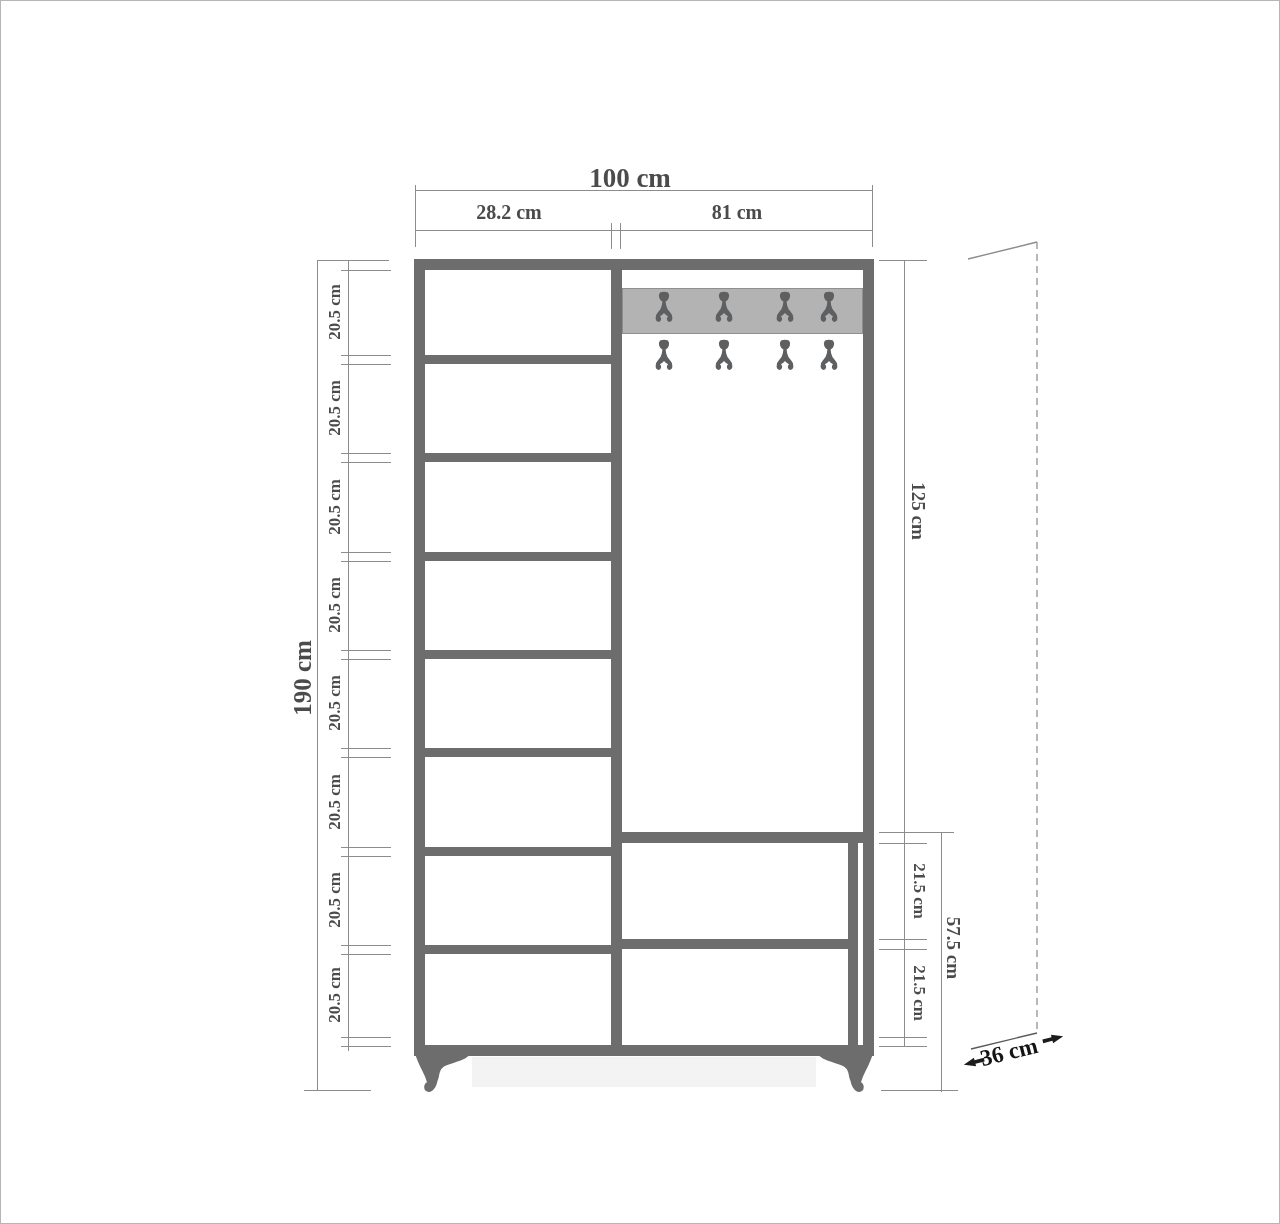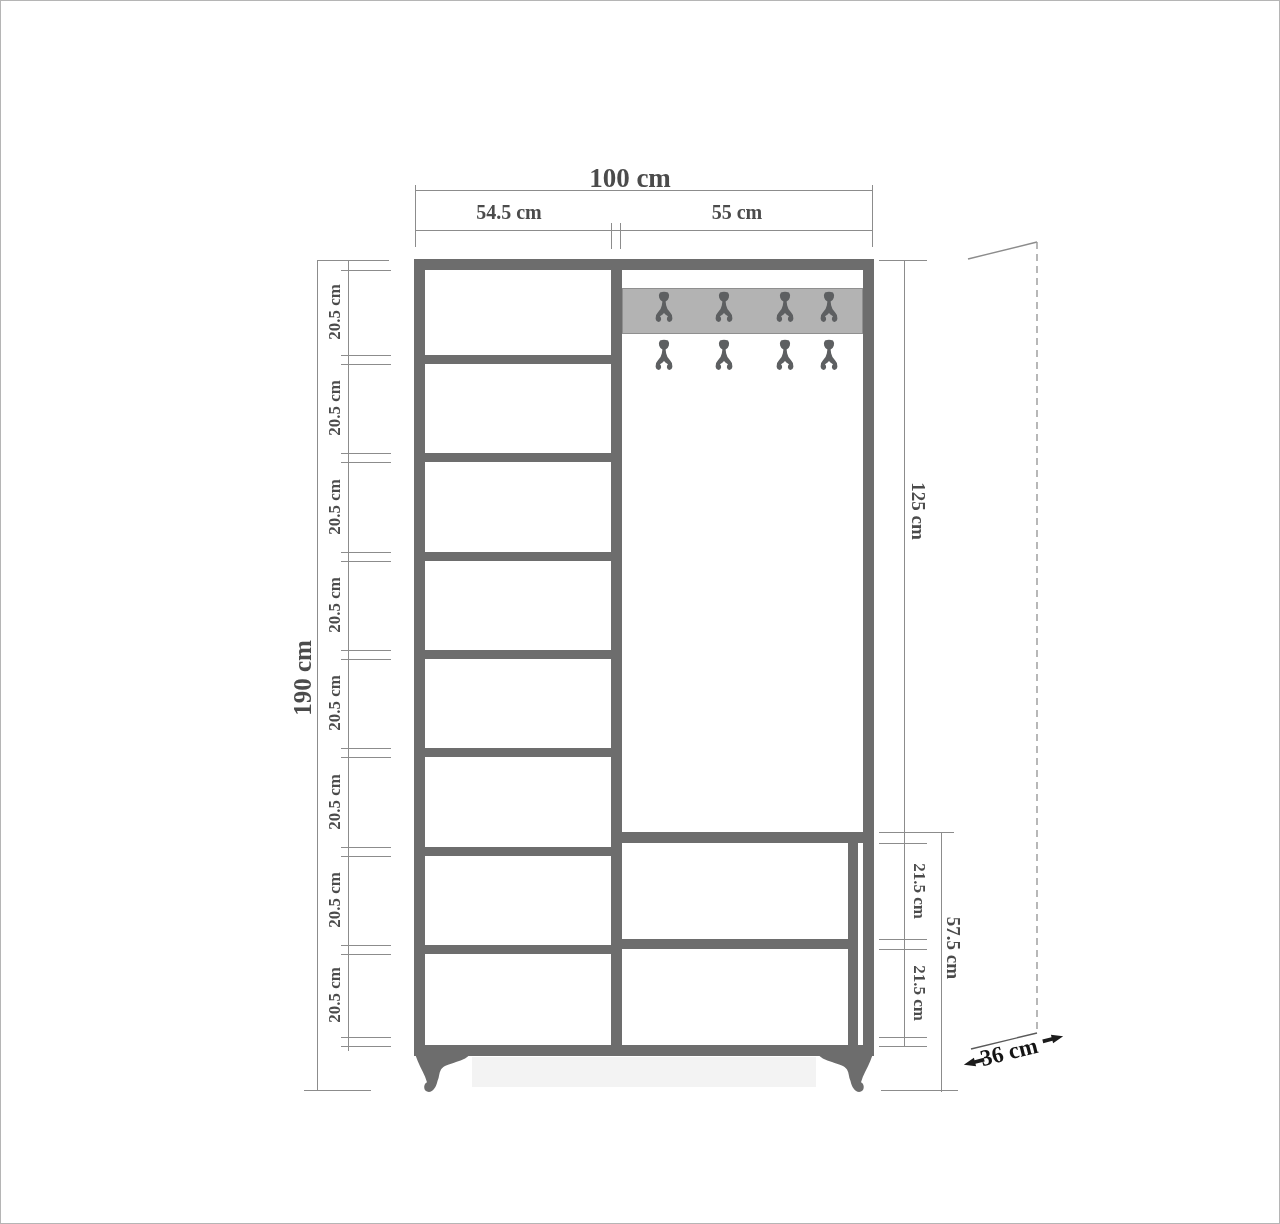--- a/index.html
+++ b/index.html
@@ -84,22 +84,22 @@
   <div class="dline" style="left:878px;top:842px;width:48px;height:1.2px;"></div>
   <div class="dline" style="left:878px;top:938px;width:48px;height:1.2px;"></div>
   <div class="dline" style="left:878px;top:948px;width:48px;height:1.2px;"></div>
   <div class="dline" style="left:878px;top:1036px;width:48px;height:1.2px;"></div>
   <div class="dline" style="left:878px;top:1045px;width:48px;height:1.2px;"></div>
 
   <div class="dline" style="left:940px;top:831px;width:1.4px;height:260px;"></div>
   <div class="dline" style="left:880px;top:1089px;width:77px;height:1.4px;"></div>
 
   <div class="lbl" style="left:629px;top:177px;font-size:27px;transform:translate(-50%,-50%);">100 cm</div>
-  <div class="lbl" style="left:508px;top:211px;font-size:20px;transform:translate(-50%,-50%);">54.5 cm</div>
-  <div class="lbl" style="left:736px;top:211px;font-size:20px;transform:translate(-50%,-50%);">55 cm</div>
+  <div class="lbl" style="left:508px;top:211px;font-size:20px;transform:translate(-50%,-50%);">28.2 cm</div>
+  <div class="lbl" style="left:736px;top:211px;font-size:20px;transform:translate(-50%,-50%);">81 cm</div>
   <div class="lbl" style="left:301px;top:677px;font-size:25px;transform:translate(-50%,-50%) rotate(-90deg);">190 cm</div>
 
   <div class="lbl" style="left:333px;top:311px;font-size:17px;transform:translate(-50%,-50%) rotate(-90deg);">20.5 cm</div>
   <div class="lbl" style="left:333px;top:407px;font-size:17px;transform:translate(-50%,-50%) rotate(-90deg);">20.5 cm</div>
   <div class="lbl" style="left:333px;top:506px;font-size:17px;transform:translate(-50%,-50%) rotate(-90deg);">20.5 cm</div>
   <div class="lbl" style="left:333px;top:604px;font-size:17px;transform:translate(-50%,-50%) rotate(-90deg);">20.5 cm</div>
   <div class="lbl" style="left:333px;top:702px;font-size:17px;transform:translate(-50%,-50%) rotate(-90deg);">20.5 cm</div>
   <div class="lbl" style="left:333px;top:801px;font-size:17px;transform:translate(-50%,-50%) rotate(-90deg);">20.5 cm</div>
   <div class="lbl" style="left:333px;top:899px;font-size:17px;transform:translate(-50%,-50%) rotate(-90deg);">20.5 cm</div>
   <div class="lbl" style="left:333px;top:994px;font-size:17px;transform:translate(-50%,-50%) rotate(-90deg);">20.5 cm</div>

